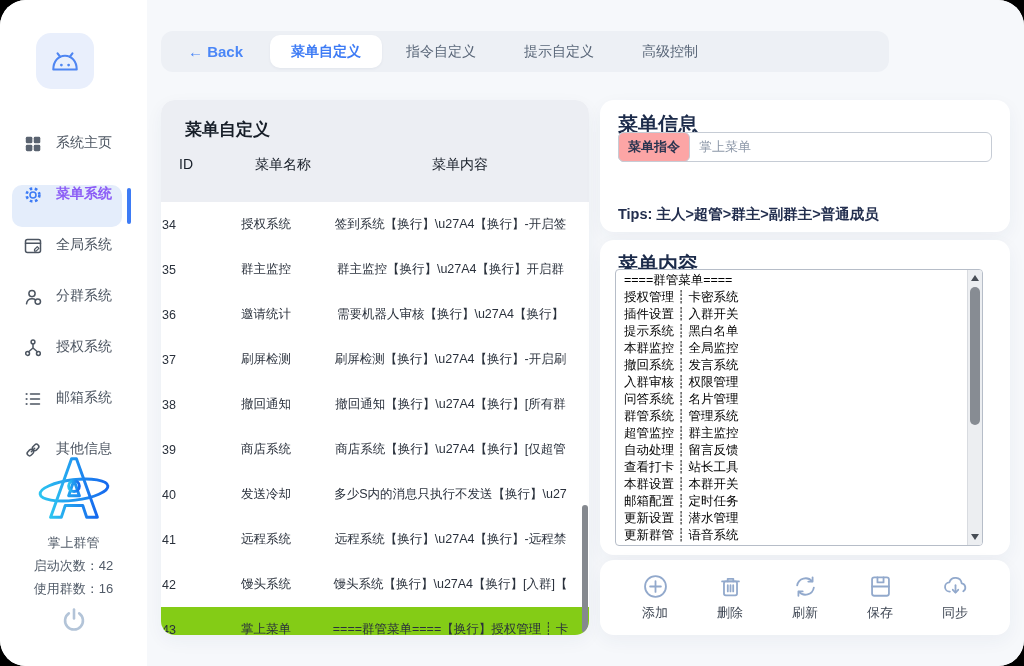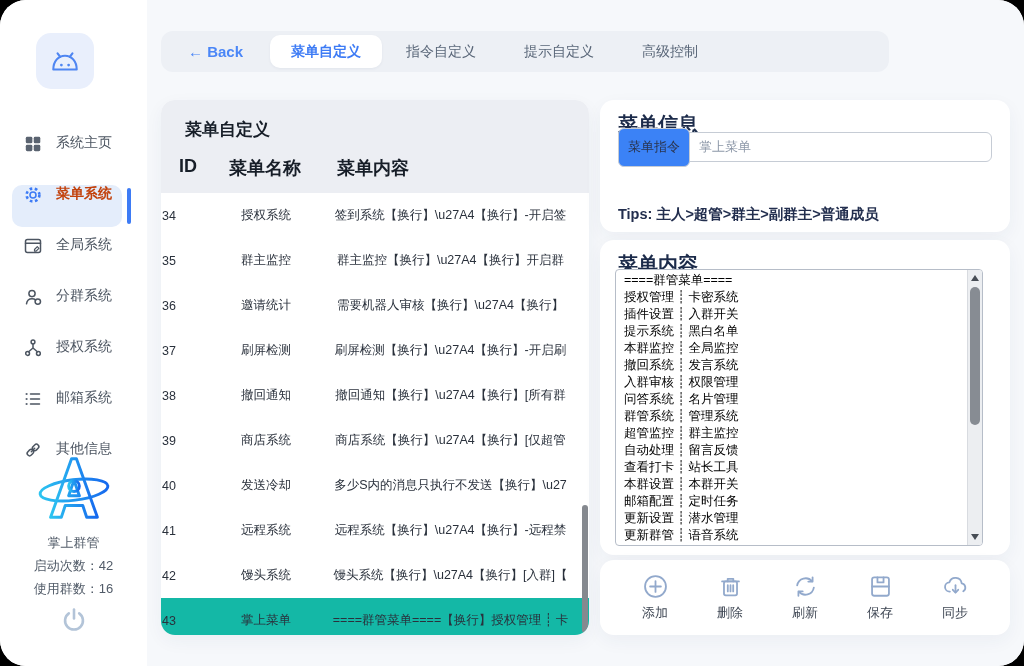--- a/index.html
+++ b/index.html
@@ -8,21 +8,21 @@
   .window{position:absolute;inset:0;border-radius:26px;overflow:hidden;display:flex;background:#fff}
 
   
   .sidebar{width:147px;flex-shrink:0;background:#fff;position:relative}
   .logo-box{position:absolute;left:36px;top:33px;width:58px;height:56px;border-radius:15px;
     background:#e9effc;display:flex;align-items:center;justify-content:center}
   .nav{position:absolute;top:134px;left:0;right:0}
   .nav-item{position:relative;height:42px;margin:0 25px 9px 12px;display:flex;align-items:flex-start;
     gap:13px;padding-left:11px;border-radius:10px;color:#4c5561;font-size:14px;cursor:pointer}
   .nav-item .nicon{width:20px;height:20px;display:flex;align-items:center;justify-content:center}
-  .nav-item.active{background:#e4edfb;color:#c2410c;font-weight:bold}
+  .nav-item.active{background:#e4edfb;color:#8b5cf6;font-weight:bold}
   .nav-item.active::after{content:"";position:absolute;right:-9px;top:3px;bottom:3px;width:4px;
     border-radius:2px;background:#3d7bf5}
   .brand{position:absolute;left:0;right:0;top:450px;text-align:center;color:#515b68;font-size:13px}
   .brand-name{margin-top:6px}
   .brand-stat{margin-top:5px}
   .power{position:absolute;left:0;right:0;top:606px;display:flex;justify-content:center;cursor:pointer}
 
   
   .main{flex:1;position:relative;background:#f6f8fb}
 
@@ -32,39 +32,39 @@
   .tab{padding:0 24px;color:#596678;font-size:14px;cursor:pointer}
   .tab.active{background:#fff;border-radius:10px;height:33px;line-height:33px;padding:0 21px;
     margin-left:27px;color:#3d7bf5;font-weight:bold;box-shadow:0 1px 3px rgba(20,40,80,.05)}
 
   .card{position:absolute;background:#fff;border-radius:14px;box-shadow:0 6px 18px rgba(40,60,100,.05)}
 
   
   .table-card{left:14px;top:100px;width:428px;height:535px;overflow:hidden}
   .table-head{background:#eceef3;padding-top:18px}
   .table-title{margin-left:24px;font-size:17px;font-weight:bold;color:#171e28}
-  .cols{display:grid;grid-template-columns:50px 108px 1fr;padding:15px 6px 13px 18px;
-    font-weight:bold;font-size:18px;color:#171e28}
-  .cols .c2,.cols .c3{text-align:left}
+  .cols{display:grid;grid-template-columns:50px 108px 1fr;padding:15px 6px 28px 18px;
+    font-weight:normal;font-size:14px;color:#171e28}
+  .cols .c2,.cols .c3{text-align:center}
   .rows .trow{display:grid;grid-template-columns:50px 108px 1fr;height:45px;align-items:center;
     padding-left:1px;padding-right:8px;font-size:12.5px;color:#2a313c;cursor:pointer}
   .trow .c2{text-align:center}
   .trow .c3{text-align:center;white-space:nowrap;overflow:hidden}
-  .trow.selected{background:#14b8a6}
+  .trow.selected{background:#84cc16}
   .tscroll{position:absolute;right:1px;top:405px;width:6px;height:128px;background:#85898f;
     border-radius:3px;cursor:pointer}
 
   
   .info-card{left:453px;top:100px;width:410px;height:132px}
   .panel-title{position:absolute;left:18px;top:11px;font-size:20px;font-weight:bold;color:#1c2b4a}
   .ig{position:absolute;left:18px;right:18px;height:30px;border:1px solid #c6ccd5;border-radius:6px;
     display:flex;align-items:center;background:#fff}
   .ig1{top:32px}.ig2{top:69px}
-  .ig-label{margin:-1px;padding:0 9px;height:39px;display:flex;align-items:center;flex-shrink:0;
-    border:1px solid #c6ccd5;border-radius:6px;background:#3b82f6;font-size:13px;font-weight:normal;color:#2a3550}
+  .ig-label{margin:-1px;padding:0 9px;height:30px;display:flex;align-items:center;flex-shrink:0;
+    border:1px solid #c6ccd5;border-radius:6px;background:#fca5a5;font-size:13px;font-weight:bold;color:#2a3550}
   .ig-value{padding-left:10px;font-size:13px;color:#8e99a9;flex:1}
   .caret{margin-right:11px;color:#666e79;font-size:9px}
   .tips{position:absolute;left:18px;top:105px;font-size:14.5px;font-weight:bold;color:#222e4e}
 
   
   .editor-card{left:453px;top:240px;width:410px;height:315px}
   .ta{position:absolute;left:15px;top:29px;width:368px;height:277px;border:1px solid #b6bdc8;
     border-radius:4px;overflow:hidden;background:#fff;cursor:text}
   .ta-text{position:absolute;left:8px;top:2px;right:20px;bottom:0;font-size:12.5px;line-height:17px;
     color:#000000;white-space:pre;overflow:hidden}

